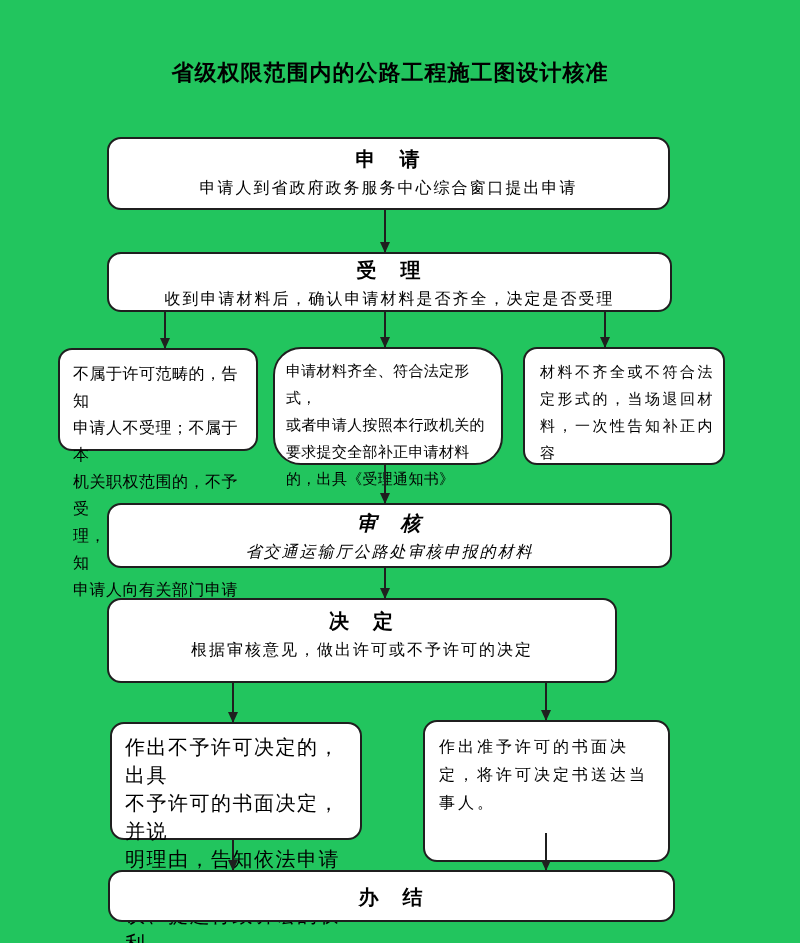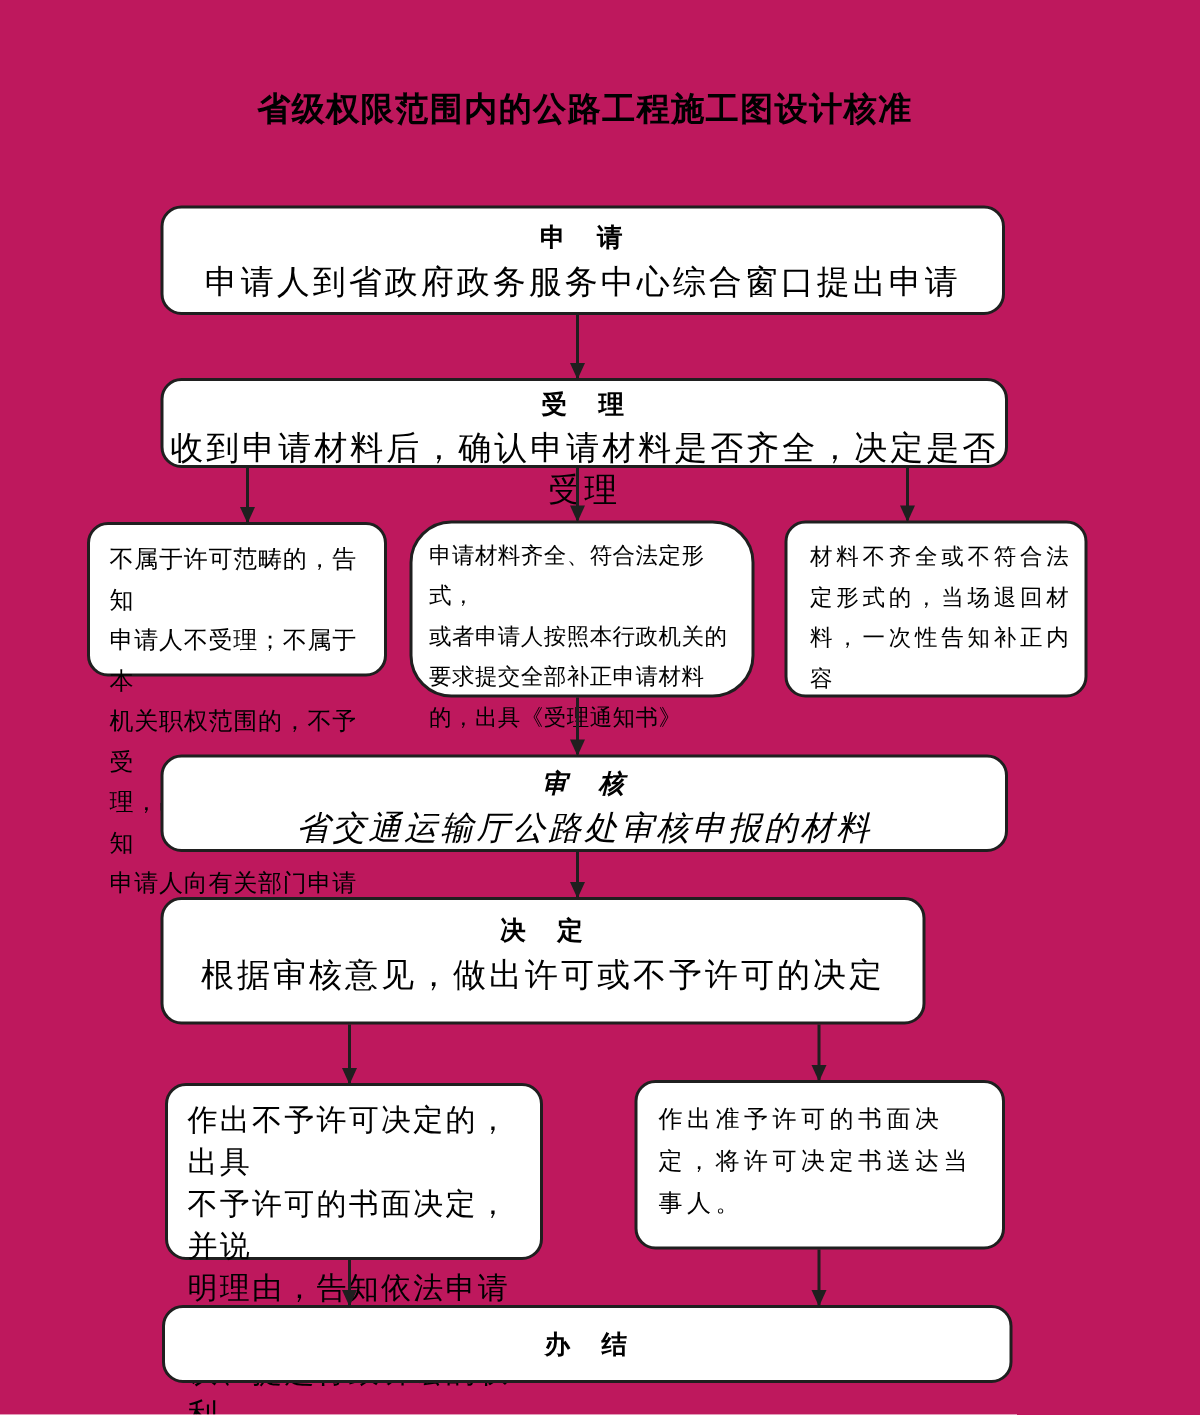--- a/index.html
+++ b/index.html
@@ -4,21 +4,21 @@
 <style>
   html, body {
     margin: 0;
     padding: 0;
     background: #ffffff;
   }
   #canvas {
     position: relative;
     width: 800px;
     height: 943px;
-    background: #be185d;
+    background: #22c55e;
     font-family: "Liberation Serif", serif;
     color: #000000;
     overflow: hidden;
   }
   .title {
     position: absolute;
     left: 0;
     top: 58px;
     width: 780px;
     text-align: center;
@@ -29,28 +29,28 @@
   }
   .node {
     position: absolute;
     box-sizing: border-box;
     border: 2px solid #1f1f1f;
     border-radius: 14px;
     background: #ffffff;
   }
   .node .heading {
     text-align: center;
-    font-size: 17px;
+    font-size: 20px;
     font-weight: bold;
     line-height: 30px;
     letter-spacing: 2px;
   }
   .node .body {
     white-space: pre-line;
-    font-size: 22px;
+    font-size: 16px;
     line-height: 28px;
   }
   .node .body.centered {
     text-align: center;
     letter-spacing: 2px;
   }
   
   #box-apply    { left: 107px; top: 137px; width: 563px; height: 73px;  padding-top: 5px; }
   #box-accept   { left: 107px; top: 252px; width: 565px; height: 60px;  padding-top: 1px; }
   #box-review   { left: 107px; top: 503px; width: 565px; height: 65px;  padding-top: 3px; font-style: italic; }
@@ -62,21 +62,21 @@
   #box-reject .body { font-size: 16px; line-height: 27px; letter-spacing: 0.5px; }
   #box-notice   { left: 273px; top: 347px; width: 230px; height: 118px;
                   padding: 9px 8px 0 11px; border-radius: 28px; }
   #box-notice .body { font-size: 15px; line-height: 27px; letter-spacing: 0.3px; }
   #box-return   { left: 523px; top: 347px; width: 202px; height: 118px;
                   padding: 10px 8px 0 15px; }
   #box-return .body { font-size: 15px; line-height: 27px; letter-spacing: 2.5px; }
   #box-deny     { left: 110px; top: 722px; width: 252px; height: 118px;
                   padding: 9px 8px 0 13px; }
   #box-deny .body { font-size: 20px; line-height: 28px; letter-spacing: 1.5px; }
-  #box-grant    { left: 423px; top: 720px; width: 247px; height: 113px;
+  #box-grant    { left: 423px; top: 720px; width: 247px; height: 142px;
                   padding: 11px 8px 0 14px; }
   #box-grant .body { font-size: 16px; line-height: 28px; letter-spacing: 3px; }
   
   .arrow {
     position: absolute;
     width: 2px;
     background: #1f1f1f;
   }
   .arrow::after {
     content: "";

